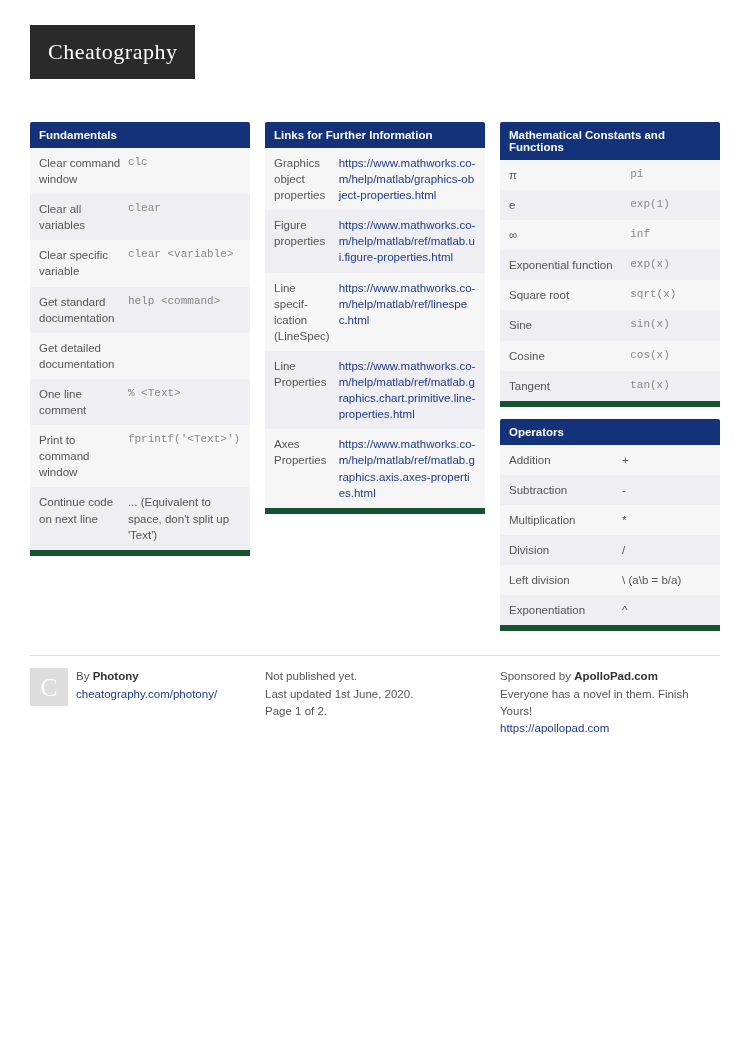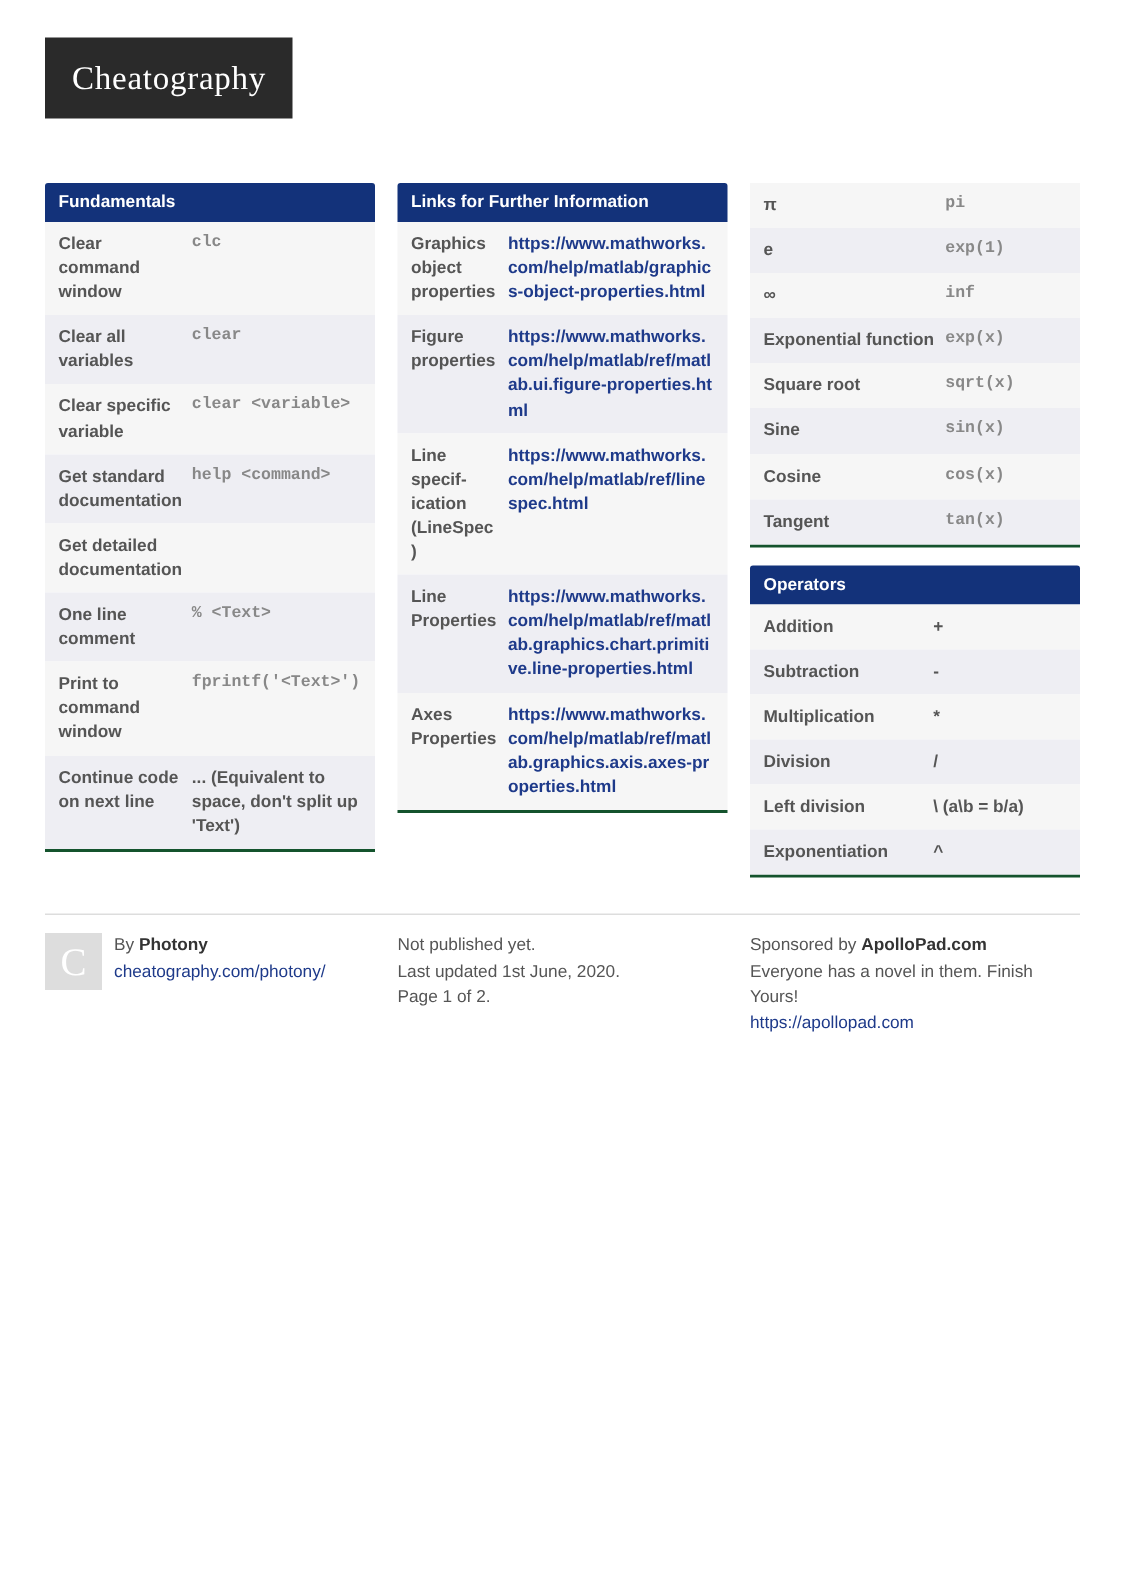--- a/index.html
+++ b/index.html
@@ -48,22 +48,21 @@
   }
   .card-header {
     background: #13327a;
     color: #fff;
     font-weight: bold;
     padding: 7px 9px;
     font-size: 11.5px;
     border-radius: 2px 2px 0 0;
   }
   .card-body {
-    border-bottom: 2px solid #14532d;
-    font-weight: bold;
+    border-bottom: 6px solid #14532d;
   }
   .row {
     display: flex;
     padding: 7px 9px;
     font-size: 11.5px;
     line-height: 1.4;
   }
   .row:nth-child(odd) { background: #f6f6f6; }
   .row:nth-child(even) { background: #eeeef3; }
   .cell-left {
@@ -177,20 +176,21 @@
           </div>
           <div class="row">
             <div class="cell-left">Axes Properties</div>
             <div class="cell-right"><a href="#" class="link">https://www.mathworks.co­m/help/matlab/ref/matlab.gr­aphics.axis.axes-propert­ies.html</a></div>
           </div>
         </div>
     </div>
   </div>
   <div class="col">
     <div class="card narrow">
+      <div class="card-header">Mathematical Constants and Functions</div>
       <div class="card-body">
           <div class="row">
             <div class="cell-left">π</div>
             <div class="cell-right code">pi</div>
           </div>
           <div class="row">
             <div class="cell-left">e</div>
             <div class="cell-right code">exp(1)</div>
           </div>
           <div class="row">

